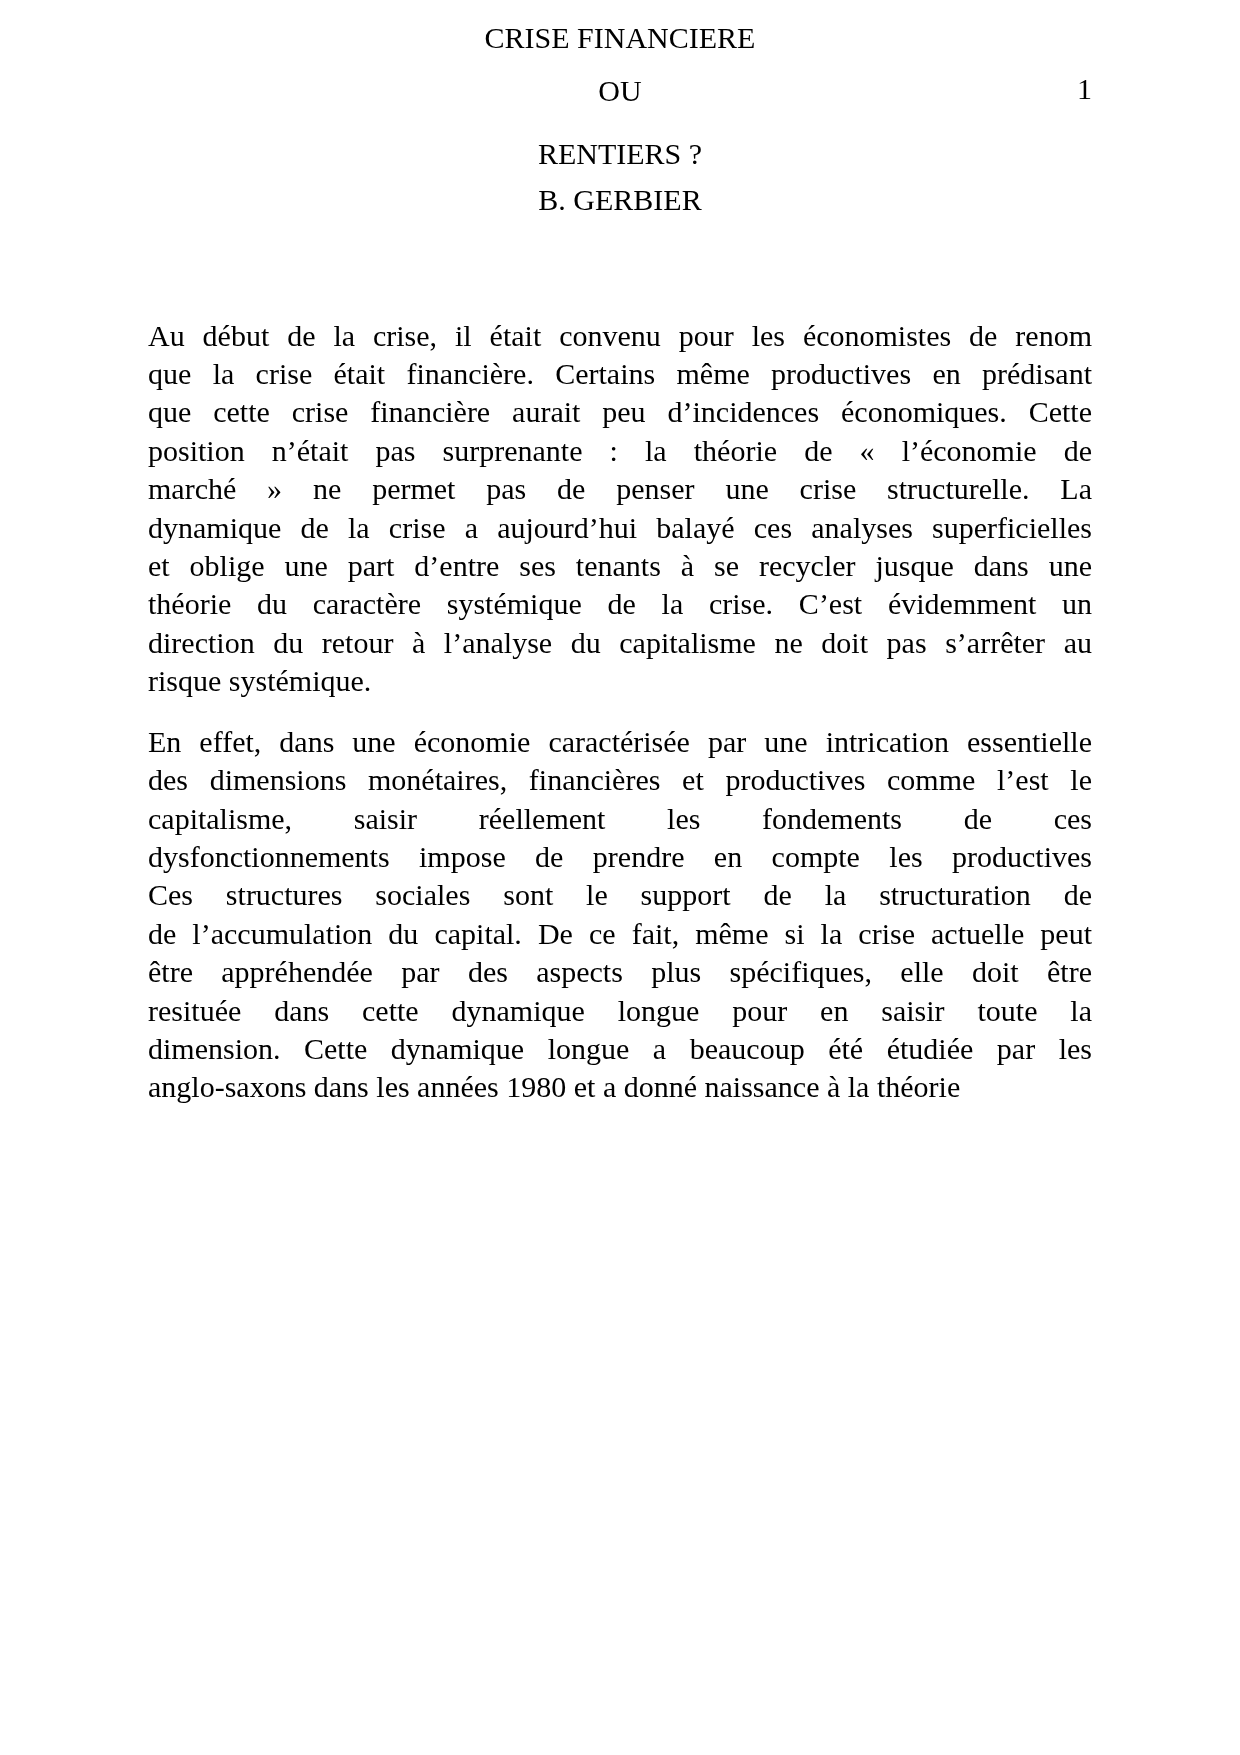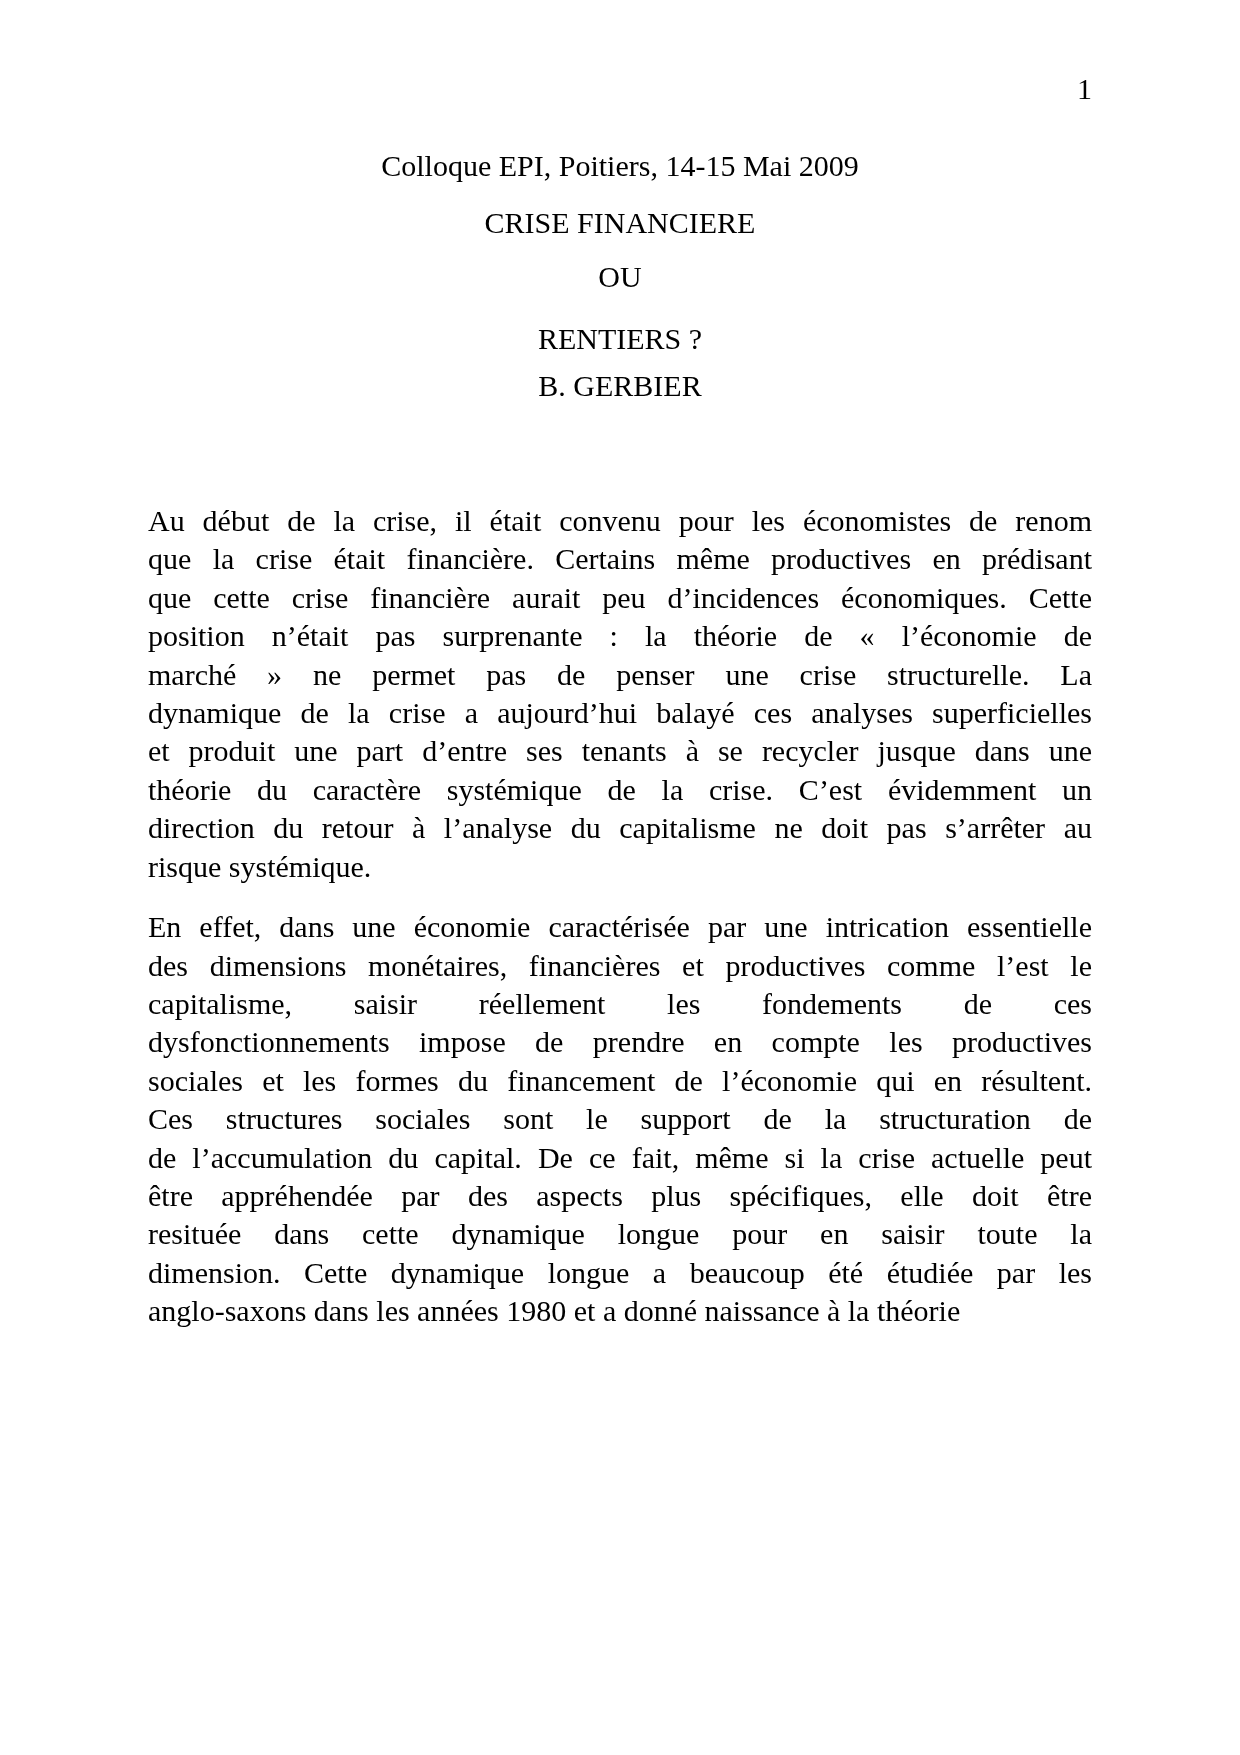--- a/index.html
+++ b/index.html
@@ -51,51 +51,49 @@
 </style>
 </head>
 <body>
 
 <div class="page">
 
   <div class="pnum">1</div>
 
   <div class="content">
 
-    <div class="h-line h-conference">Colloque EPI, Poitiers, 14-15 Mai 2009</div>
 
     <div class="h-line h-title">CRISE FINANCIERE</div>
 
     <div class="h-line h-connector">OU</div>
 
     <div class="h-subtitle">
       <div class="h-line">RENTIERS ?</div>
     </div>
 
     <div class="h-line h-author">B. GERBIER</div>
 
     <div class="para para1">
         <div class="bline">Au début de la crise, il était convenu pour les économistes de renom</div>
         <div class="bline">que la crise était financière. Certains même productives en prédisant</div>
         <div class="bline">que cette crise financière aurait peu d’incidences économiques. Cette</div>
         <div class="bline">position n’était pas surprenante : la théorie de « l’économie de</div>
         <div class="bline">marché » ne permet pas de penser une crise structurelle. La</div>
         <div class="bline">dynamique de la crise a aujourd’hui balayé ces analyses superficielles</div>
-        <div class="bline">et produit une part d’entre ses tenants à se recycler jusque dans une</div>
+        <div class="bline">et oblige une part d’entre ses tenants à se recycler jusque dans une</div>
         <div class="bline">théorie du caractère systémique de la crise. C’est évidemment un</div>
         <div class="bline">direction du retour à l’analyse du capitalisme ne doit pas s’arrêter au</div>
         <div class="bline last">risque systémique.</div>
       </div>
 
     <div class="para para2">
         <div class="bline">En effet, dans une économie caractérisée par une intrication essentielle</div>
         <div class="bline">des dimensions monétaires, financières et productives comme l’est le</div>
         <div class="bline">capitalisme, saisir réellement les fondements de ces</div>
         <div class="bline">dysfonctionnements impose de prendre en compte les productives</div>
-        <div class="bline">sociales et les formes du financement de l’économie qui en résultent.</div>
         <div class="bline">Ces structures sociales sont le support de la structuration de</div>
         <div class="bline">de l’accumulation du capital. De ce fait, même si la crise actuelle peut</div>
         <div class="bline">être appréhendée par des aspects plus spécifiques, elle doit être</div>
         <div class="bline">resituée dans cette dynamique longue pour en saisir toute la</div>
         <div class="bline">dimension. Cette dynamique longue a beaucoup été étudiée par les</div>
         <div class="bline last">anglo-saxons dans les années 1980 et a donné naissance à la théorie</div>
       </div>
 
   </div>
 </div>

